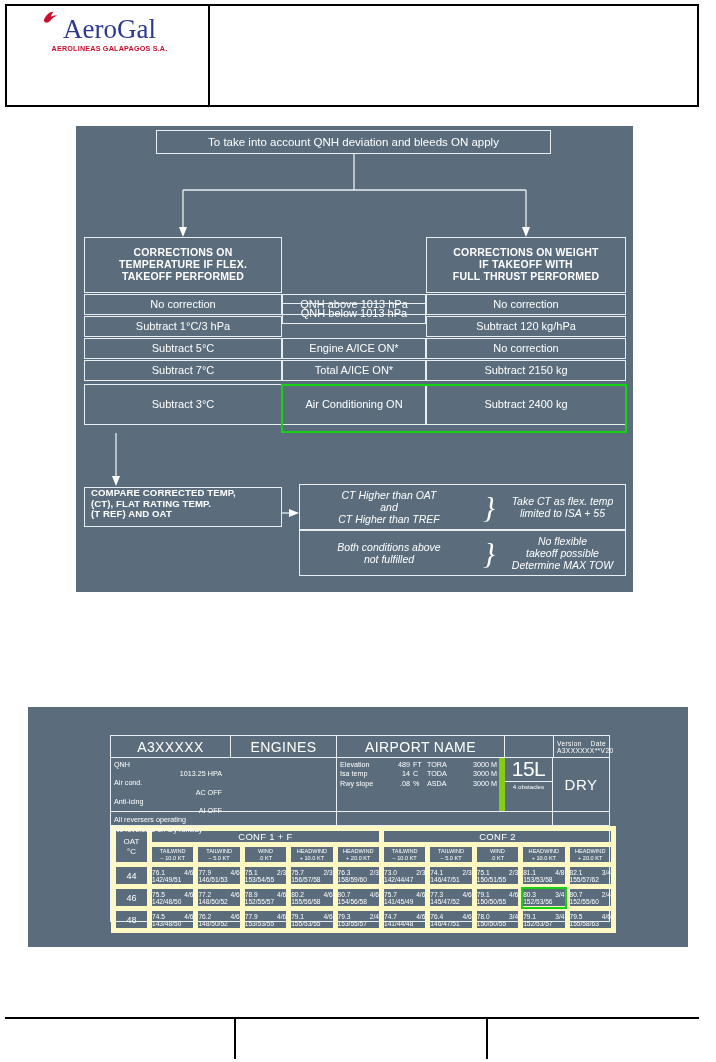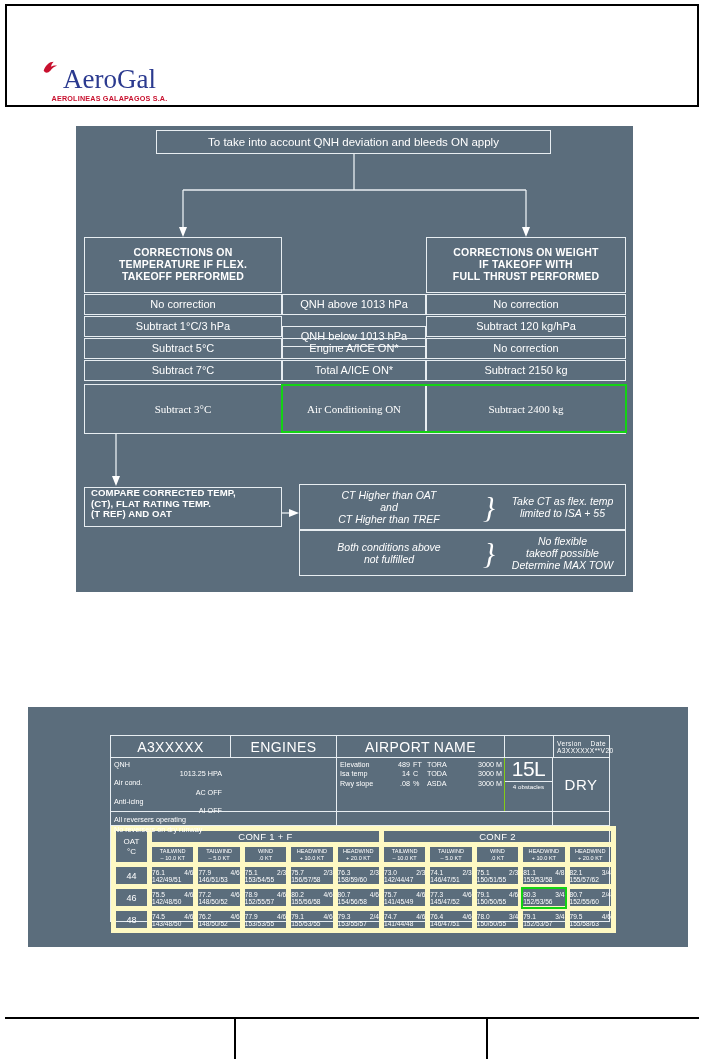--- a/index.html
+++ b/index.html
@@ -10,21 +10,20 @@
     font-family: "Liberation Sans", sans-serif;
   }
   .page { position: relative; width: 716px; height: 1062px; overflow: hidden; }
 
   
   .hdr {
     position: absolute; left: 5px; top: 4px;
     width: 694px; height: 103px;
     border: 2px solid #000;
     display: flex;
-    align-items: center;
   }
   .hdr-logo-cell {
     width: 203px; border-right: 2px solid #000;
     position: relative;
   }
   .hdr-blank-cell { flex: 1; }
   .logo-wrap {
     position: absolute; left: 20px; top: 10px;
     width: 165px; text-align: center;
   }
@@ -69,21 +68,21 @@
   }
   .fright-hdr {
     left: 350px; top: 111px; width: 200px; height: 56px;
     font-size: 10.5px; font-weight: bold; letter-spacing: .2px;
     flex-direction: column;
   }
   .frow { position: absolute; height: 21px; font-size: 11px; }
   .fcol-l { left: 8px;   width: 198px; }
   .fcol-m { left: 206px; width: 144px; }
   .fcol-r { left: 350px; width: 200px; }
-  .frow.tall { height: 50px; font-family: Liberation Serif, serif; }
+  .frow.tall { height: 41px; }
 
   .fcompare {
     left: 8px; top: 361px; width: 198px; height: 40px;
     font-size: 9.6px; font-weight: bold; letter-spacing: .1px;
     justify-content: flex-start; text-align: left;
     padding-left: 6px; flex-direction: column; align-items: flex-start;
   }
   .fcond {
     left: 223px; width: 327px; height: 46px; font-size: 10.5px;
     padding: 0;
@@ -132,21 +131,21 @@
   .r-apt  { width: 168px; border-right: 1px solid #e8eef2; }
   .r-rwyc { width: 48px; }
   .r-verc { width: 56px; border-left: 1px solid #e8eef2; flex-direction: column; }
 
   .r-mid { display: flex; height: 54px; border-bottom: 1px solid #e8eef2; }
   .r-conds { width: 226px; border-right: 1px solid #e8eef2; padding: 2px 3px 0 3px;
     font-size: 7.2px; line-height: 1.28; }
   .r-conds .kv { display: flex; flex-direction: column; }
   .r-conds .k { width: 108px; }
   .r-conds .v { width: 112px; text-align: right; padding-right: 4px; }
-  .r-perf { width: 168px; border-right: 1px solid #84cc16; padding: 2px 2px 0 3px;
+  .r-perf { width: 168px; border-right: 6px solid #84cc16; padding: 2px 2px 0 3px;
     font-size: 7.2px; line-height: 1.3; }
   .r-perf table { border-collapse: collapse; width: 100%; }
   .r-perf td { padding: 0; font-size: 7.2px; color: #fff; white-space: nowrap; }
   .r-perf td.lbl { width: 44px; }
   .r-perf td.num { text-align: right; width: 26px; }
   .r-perf td.un  { width: 17px; padding-left: 3px; }
   .r-perf td.k2  { width: 34px; }
   .r-perf td.v2  { text-align: right; }
   .r-rwy { width: 48px; border-right: 1px solid #e8eef2;
     display: flex; flex-direction: column; align-items: center; justify-content: flex-start; }
@@ -248,21 +247,21 @@
     <div class="fbox frow fcol-m" style="top:168px">
         <span>QNH above 1013 hPa</span>
       </div>
     <div class="fbox frow fcol-r" style="top:168px">
         <span>No correction</span>
       </div>
 
     <div class="fbox frow fcol-l" style="top:190px">
         <span>Subtract 1°C/3 hPa</span>
       </div>
-    <div class="fbox frow fcol-m" style="top:200px">
+    <div class="fbox frow fcol-m" style="top:177px">
         <span>QNH below 1013 hPa</span>
       </div>
     <div class="fbox frow fcol-r" style="top:190px">
         <span>Subtract 120 kg/hPa</span>
       </div>
 
     <div class="fbox frow fcol-l" style="top:212px">
         <span>Subtract 5°C</span>
       </div>
     <div class="fbox frow fcol-m" style="top:212px">

